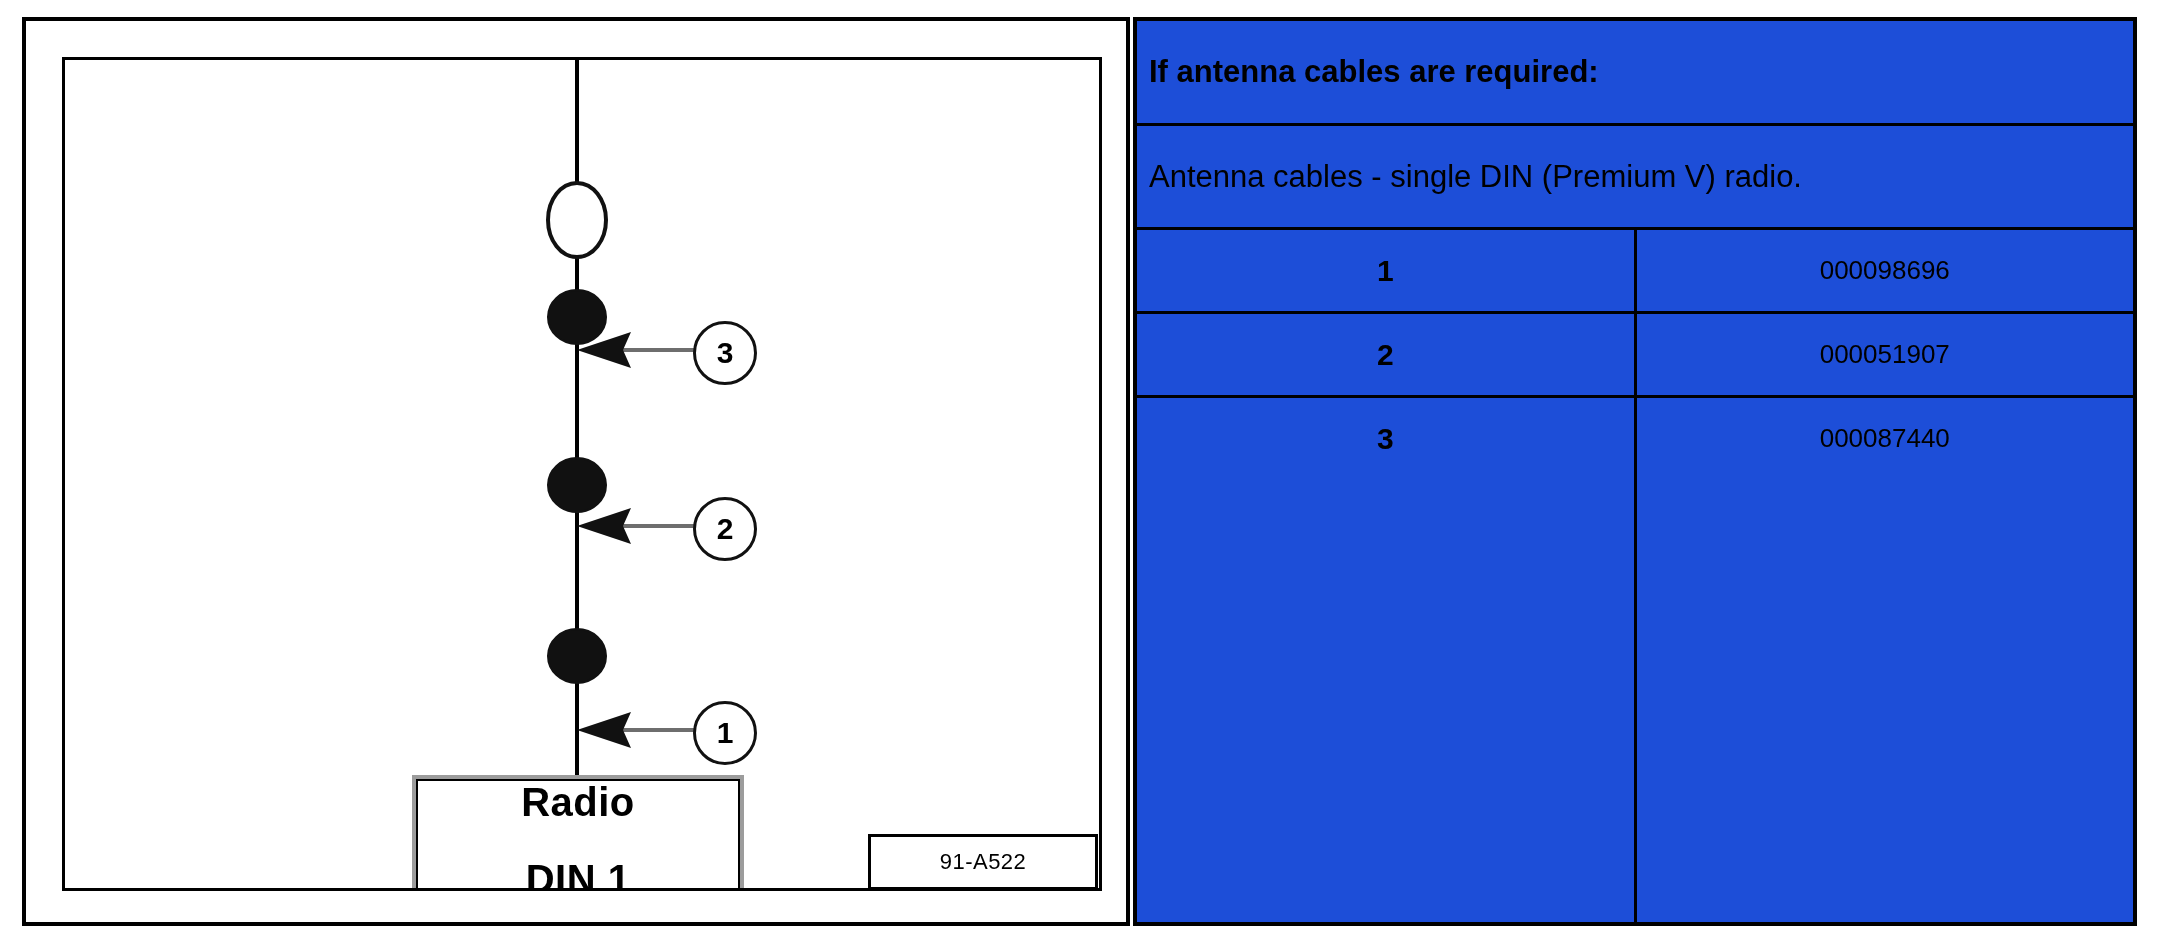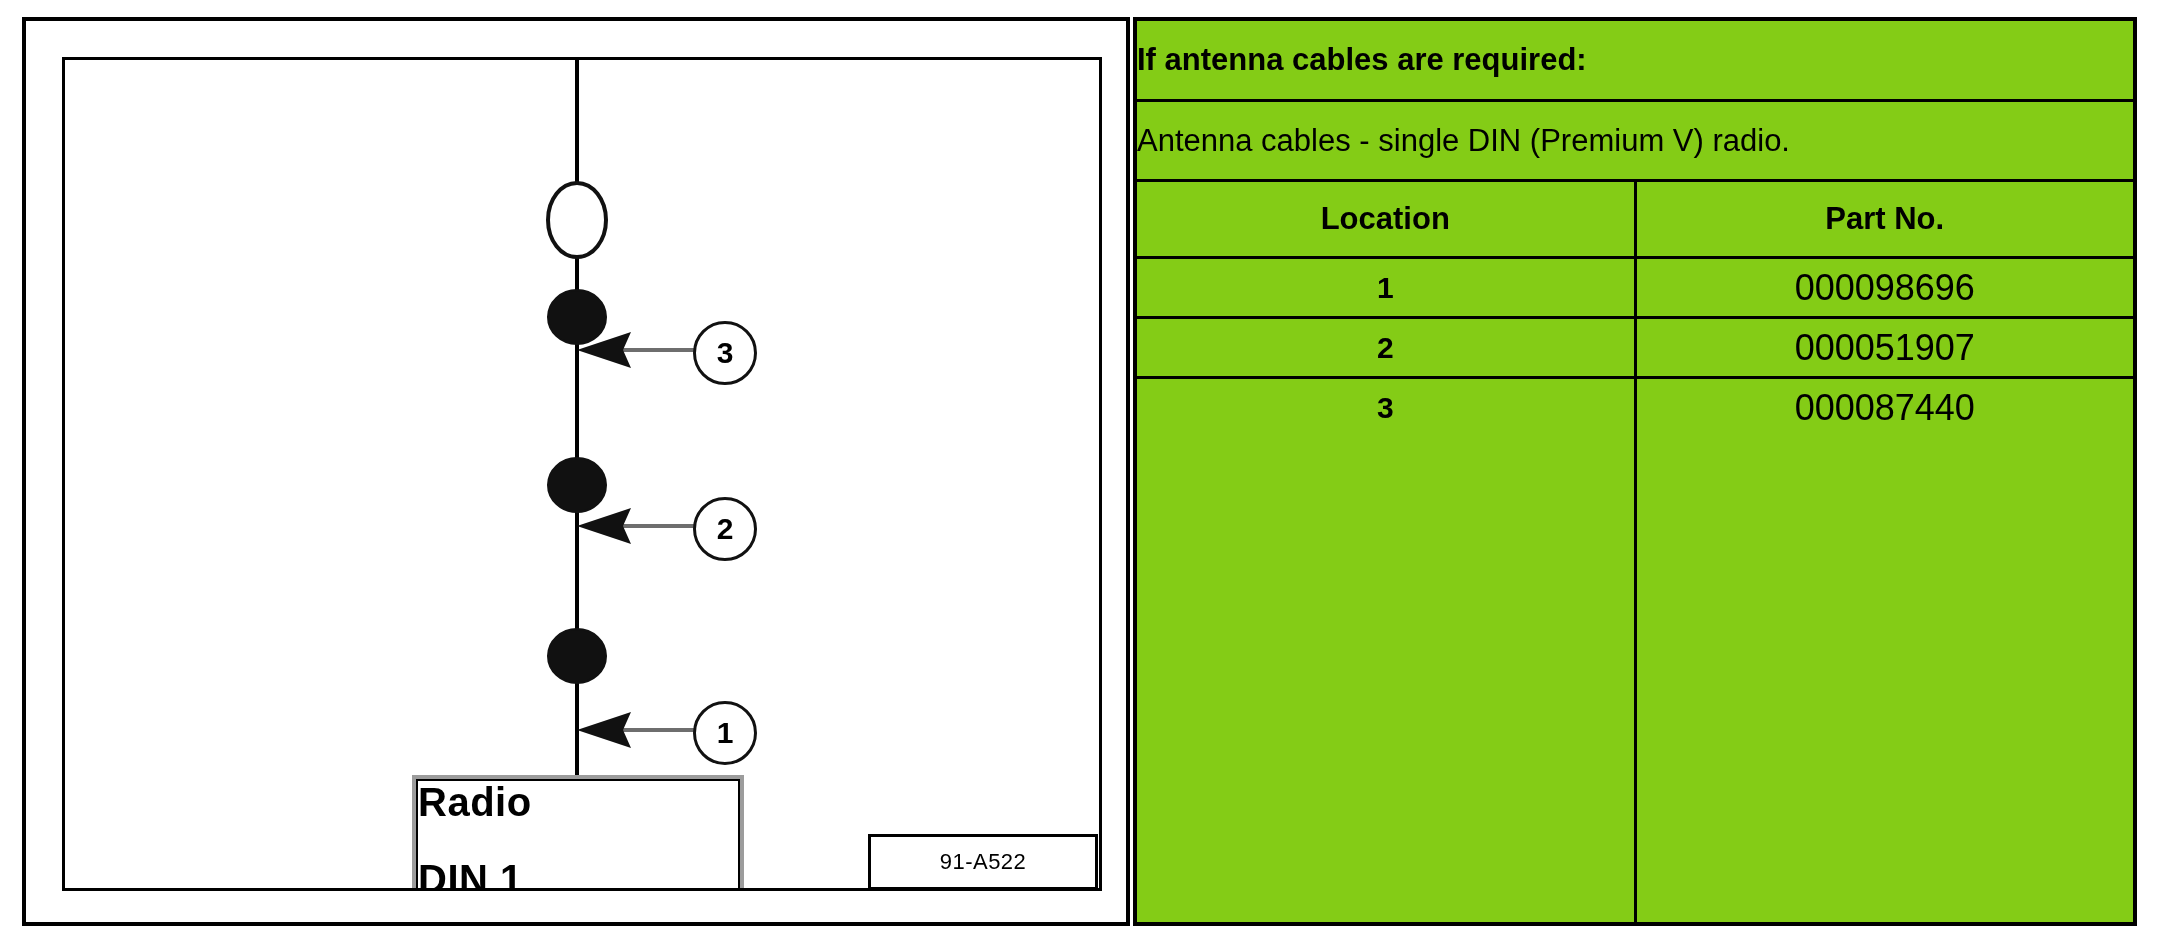--- a/index.html
+++ b/index.html
@@ -34,21 +34,21 @@
     left:347px;top:715px;width:332px;height:132px;
     border:4px solid #9c9c9c;
     background:#ffffff;
     box-sizing:border-box;
   }
   .radio-box-inner{
     position:absolute;left:0;top:0;right:0;bottom:0;
     border:2px solid #000;
     box-sizing:border-box;
     display:flex;flex-direction:column;
-    align-items:flex-start;justify-content:center;
+    align-items:center;justify-content:center;
     background:#fff;
   }
   .radio-line1{font-size:40px;font-weight:bold;line-height:1.02;letter-spacing:.5px;}
   .radio-line2{font-size:40px;font-weight:bold;line-height:1.02;letter-spacing:.5px;margin-top:36px;}
 
   
   .ref-box{
     position:absolute;left:803px;top:774px;width:230px;height:56px;
     border:3px solid #000;
     box-sizing:border-box;
@@ -77,23 +77,23 @@
     background:#fff;
   }
   .tbl{
     width:100%;height:100%;
     border-collapse:collapse;
     table-layout:fixed;
     background:#fff;
   }
   .tbl td{
     border:0;
-    padding:0;
+    padding:12px;
     vertical-align:middle;
-    background:#84cc16;
+    background:#1d4ed8;
   }
   .rule-b{border-bottom:3px solid #000 !important;}
   .rule-r{border-right:3px solid #000 !important;}
 
   .cell-title{
     height:78px;
     padding-left:16px;
     font-size:31px;font-weight:bold;
     text-align:left;
   }
@@ -108,21 +108,21 @@
     font-size:31px;font-weight:bold;
     text-align:center;
   }
   .cell-loc{
     height:57px;
     font-size:30px;font-weight:bold;
     text-align:center;
   }
   .cell-part{
     height:57px;
-    font-size:36px;font-weight:normal;
+    font-size:26px;font-weight:normal;
     text-align:center;
   }
   .cell-filler{height:auto;}
 </style>
 </head>
 <body>
 
 <div id="root">
 
   <div class="panel-left">
@@ -181,24 +181,20 @@
   <div class="panel-right">
     <table class="tbl">
       <tbody>
           <tr>
         <td class="cell-title rule-b" colspan="2">If antenna cables are required:</td>
       </tr>
       <tr>
         <td class="cell-sub rule-b" colspan="2">Antenna cables - single DIN (Premium V) radio.</td>
       </tr>
       <tr>
-        <td class="cell-head rule-b rule-r">Location</td>
-        <td class="cell-head rule-b">Part No.</td>
-      </tr>
-      <tr>
         <td class="cell-loc rule-b rule-r">1</td>
         <td class="cell-part rule-b">000098696</td>
       </tr>
       <tr>
         <td class="cell-loc rule-b rule-r">2</td>
         <td class="cell-part rule-b">000051907</td>
       </tr>
       <tr>
         <td class="cell-loc rule-r">3</td>
         <td class="cell-part">000087440</td>

